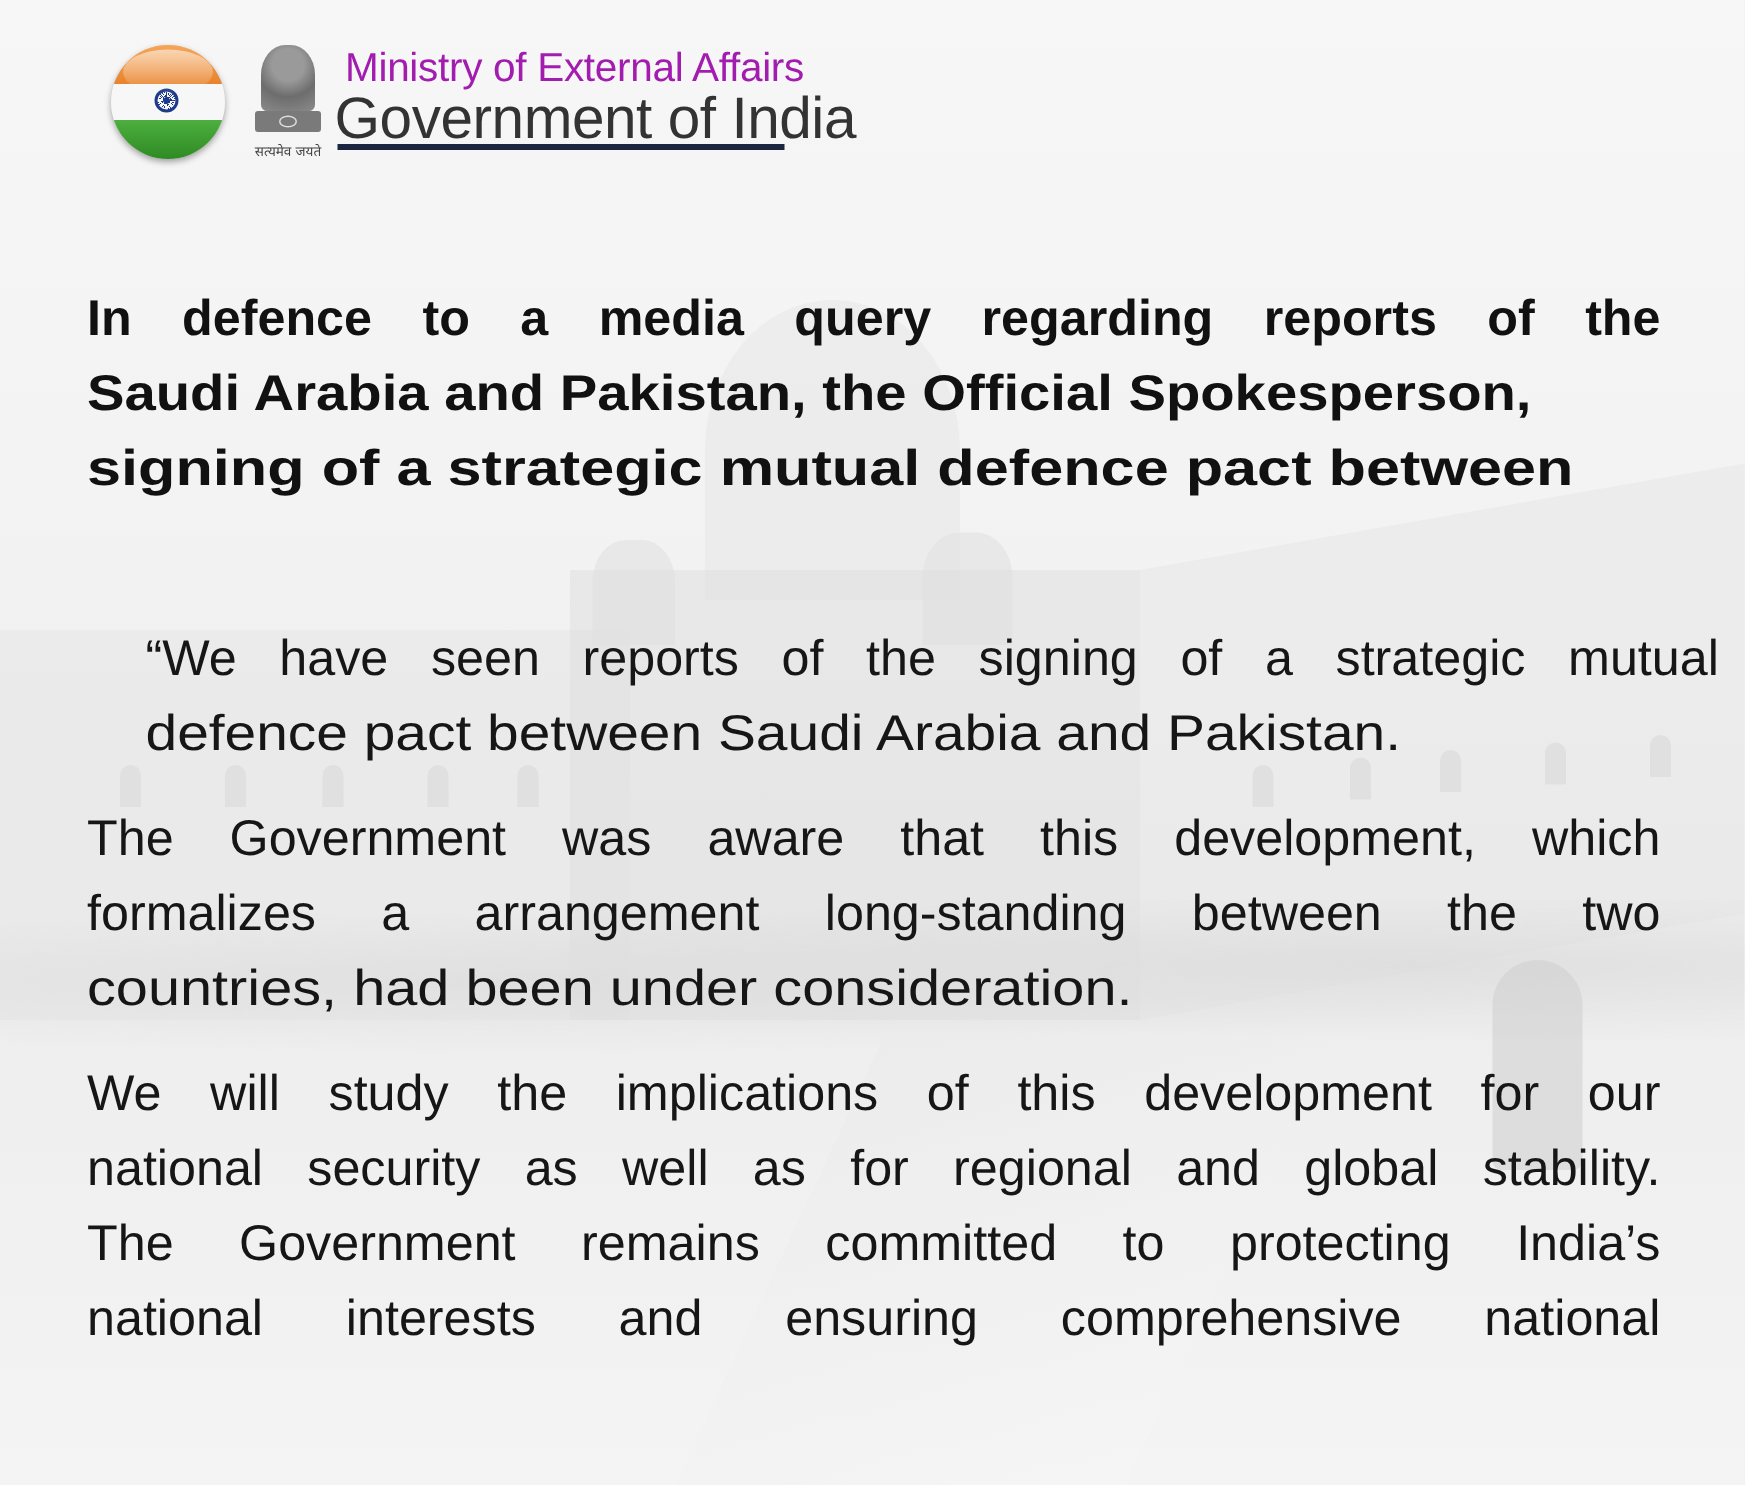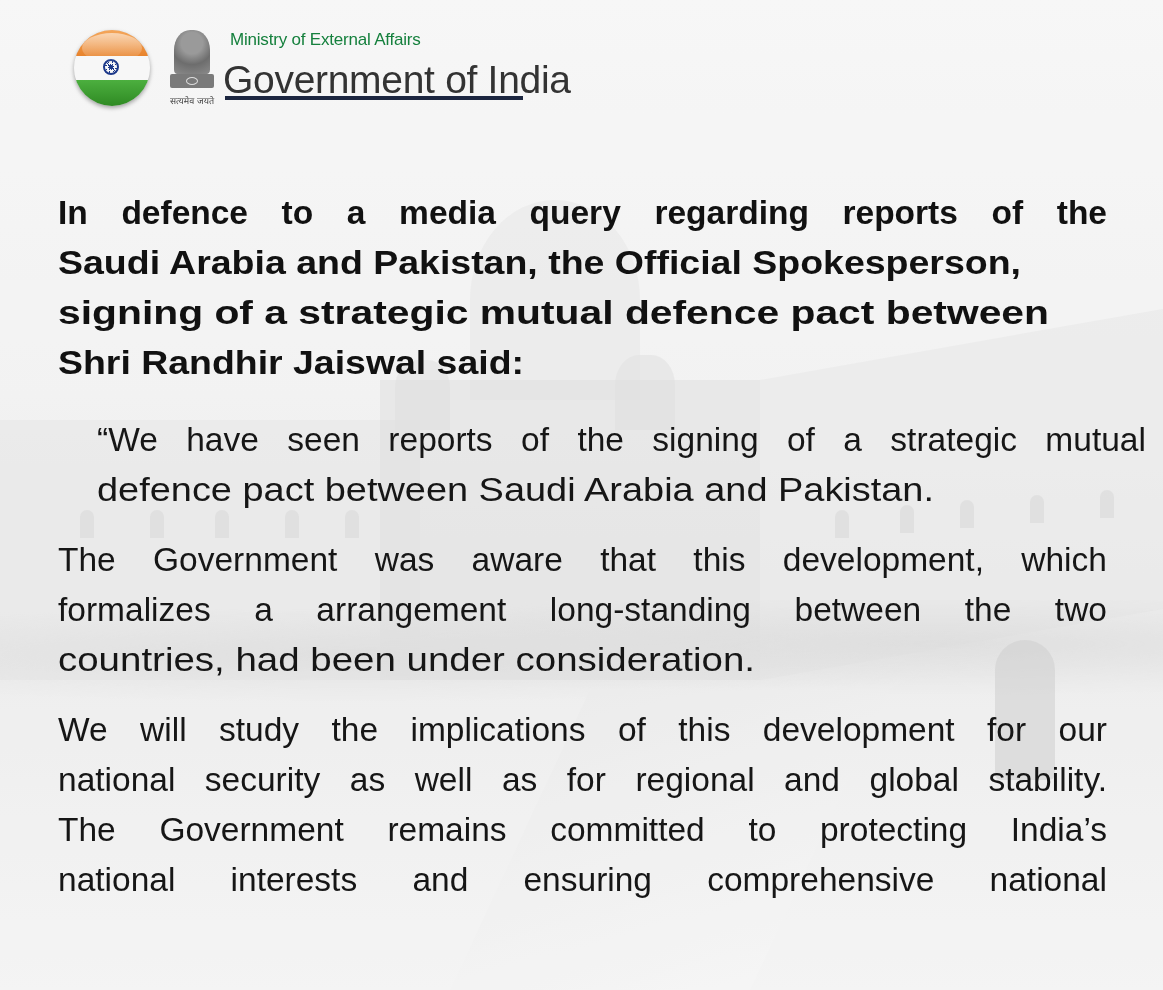--- a/index.html
+++ b/index.html
@@ -37,21 +37,21 @@
                   background: radial-gradient(circle, #1e3a8a 0 2px, transparent 2.5px), repeating-conic-gradient(#1e3a8a 0 4deg, transparent 4deg 15deg); }
   .flag .gloss { position: absolute; left: 8px; top: 3px; width: 60px; height: 30px; border-radius: 50%; background: linear-gradient(rgba(255,255,255,.55), rgba(255,255,255,0)); }
 
   .emblem { position: absolute; left: 92px; top: 2px; width: 56px; height: 82px; }
   .emblem .lions { position: absolute; left: 10px; top: 0; width: 36px; height: 44px; border-radius: 45% 45% 10% 10%;
                    background: radial-gradient(circle at 50% 30%, #9a9a9a 0 30%, #6d6d6d 60%, #8b8b8b 100%); }
   .emblem .abacus { position: absolute; left: 6px; top: 44px; width: 44px; height: 14px; background: #7a7a7a; border-radius: 2px; }
   .emblem .abacus::after { content: ""; position: absolute; left: 16px; top: 3px; width: 12px; height: 8px; border: 1.5px solid #ddd; border-radius: 50%; box-sizing: border-box; }
   .emblem .motto { position: absolute; left: -4px; top: 64px; width: 64px; font-size: 9px; color: #444; text-align: center; white-space: nowrap; font-family: "DejaVu Sans", sans-serif; }
 
-  .ministry { position: absolute; left: 158px; top: 2px; font-size: 17px; color: #15803d; white-space: nowrap; letter-spacing: -0.2px; }
+  .ministry { position: absolute; left: 158px; top: 2px; font-size: 27px; color: #a21caf; white-space: nowrap; letter-spacing: -0.2px; }
   .govt { position: absolute; left: 151px; top: 30px; font-size: 39px; color: #333; white-space: nowrap; letter-spacing: -0.3px; }
   .underline { position: absolute; left: 153px; top: 68px; width: 298px; height: 4px; background: #1c2640; }
 
   
   .text { position: absolute; left: 58px; width: 1049px; font-size: 33.5px; line-height: 50px; text-align: justify; }
   .intro { top: 188px; font-weight: bold; color: #111; }
   .p1 { top: 415px; color: #161616; margin-left: 39px; }
   .p2 { top: 535px; color: #161616; }
   .p3 { top: 705px; color: #161616; }
   .line { display: block; white-space: nowrap; height: 50px; }
@@ -115,21 +115,20 @@
           <span>media</span>
           <span>query</span>
           <span>regarding</span>
           <span>reports</span>
           <span>of</span>
           <span>the</span>
         </span>
       </span>
     <span class="line"><span class="inner" style="transform: scaleX(1.11885);">Saudi Arabia and Pakistan, the Official Spokesperson,</span></span>
     <span class="line"><span class="inner" style="transform: scaleX(1.21822);">signing of a strategic mutual defence pact between</span></span>
-    <span class="line"><span class="inner" style="transform: scaleX(1.11742);">Shri Randhir Jaiswal said:</span></span>
   </div>
 
   <div class="text p1">
     <span class="line justify">
         <span class="inner">
           <span>“We</span>
           <span>have</span>
           <span>seen</span>
           <span>reports</span>
           <span>of</span>

